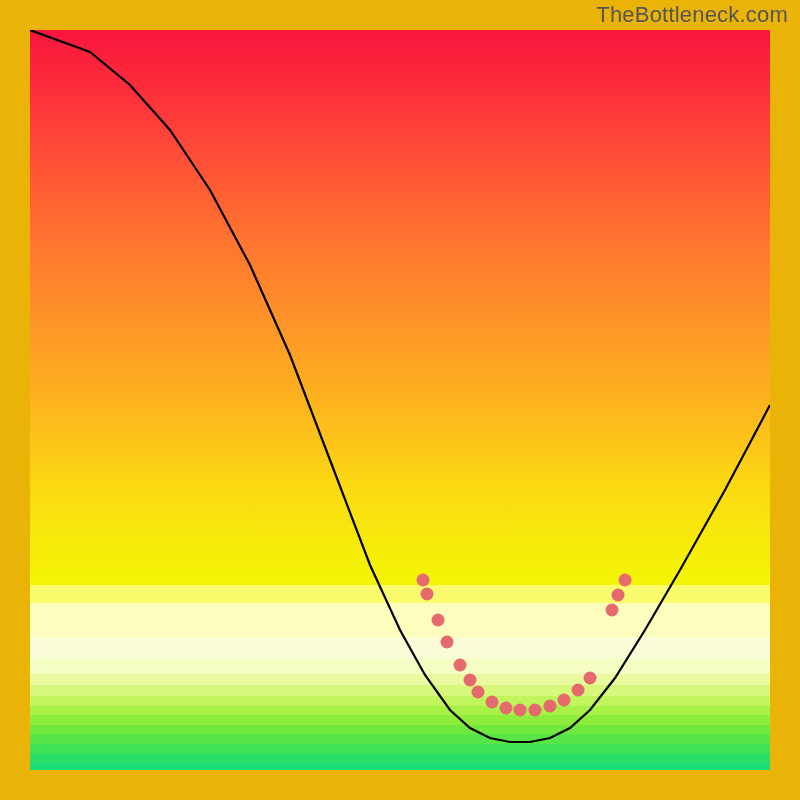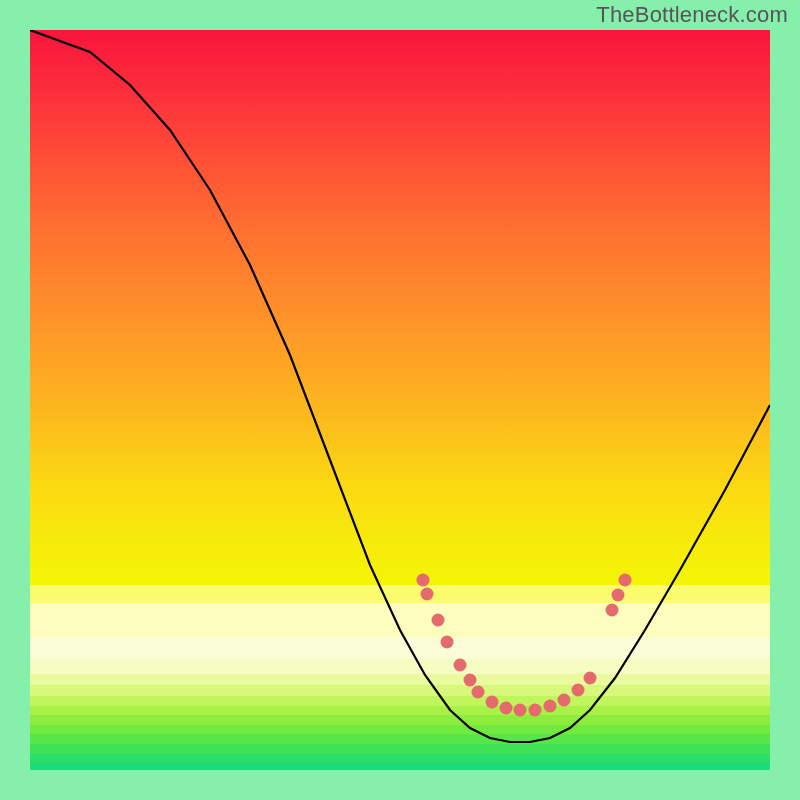--- a/index.html
+++ b/index.html
@@ -1,21 +1,21 @@
 <!DOCTYPE html>
 <html><head>
 <meta charset="utf-8">
 <style>
   * { margin: 0; padding: 0; box-sizing: border-box; }
   html, body { width: 800px; height: 800px; overflow: hidden; background: #000; }
   .container {
     position: relative;
     width: 800px;
     height: 800px;
-    background: #86efac;
+    background: #eab308;
   }
   .attribution {
     position: absolute;
     top: 2px;
     right: 12px;
     font-family: Arial, Helvetica, sans-serif;
     font-size: 22px;
     color: #565656;
     letter-spacing: 0.2px;
   }

